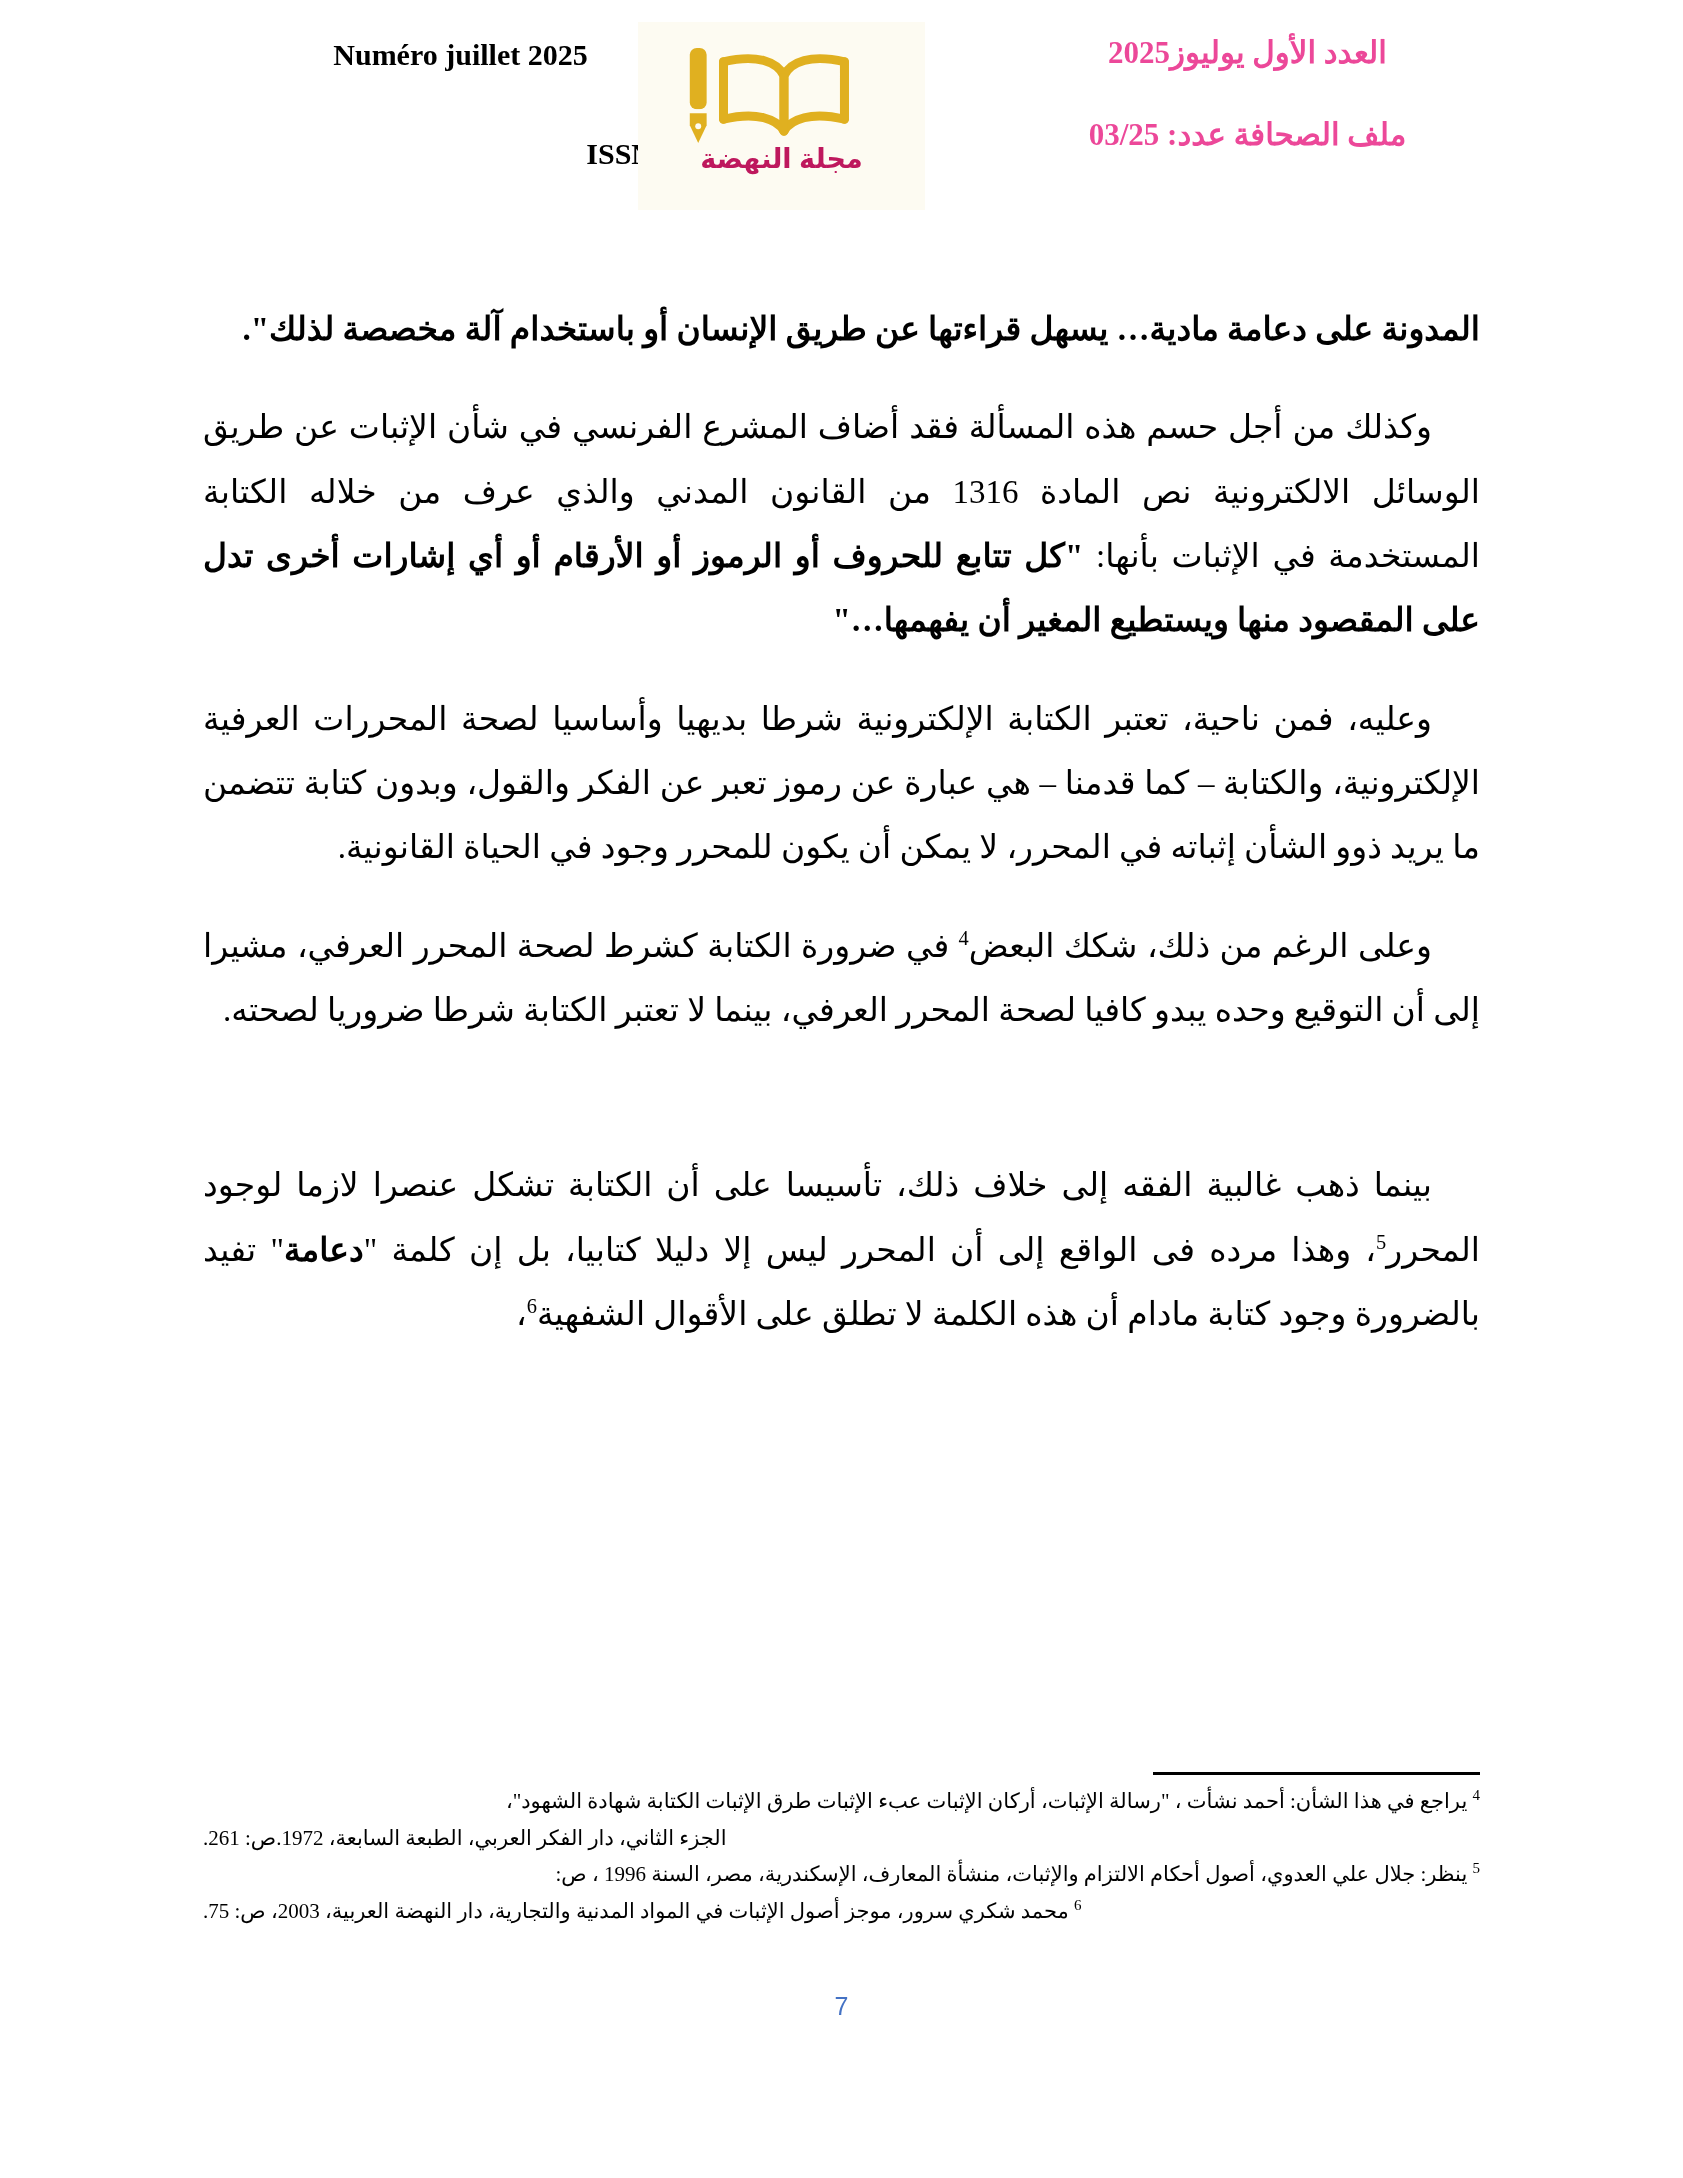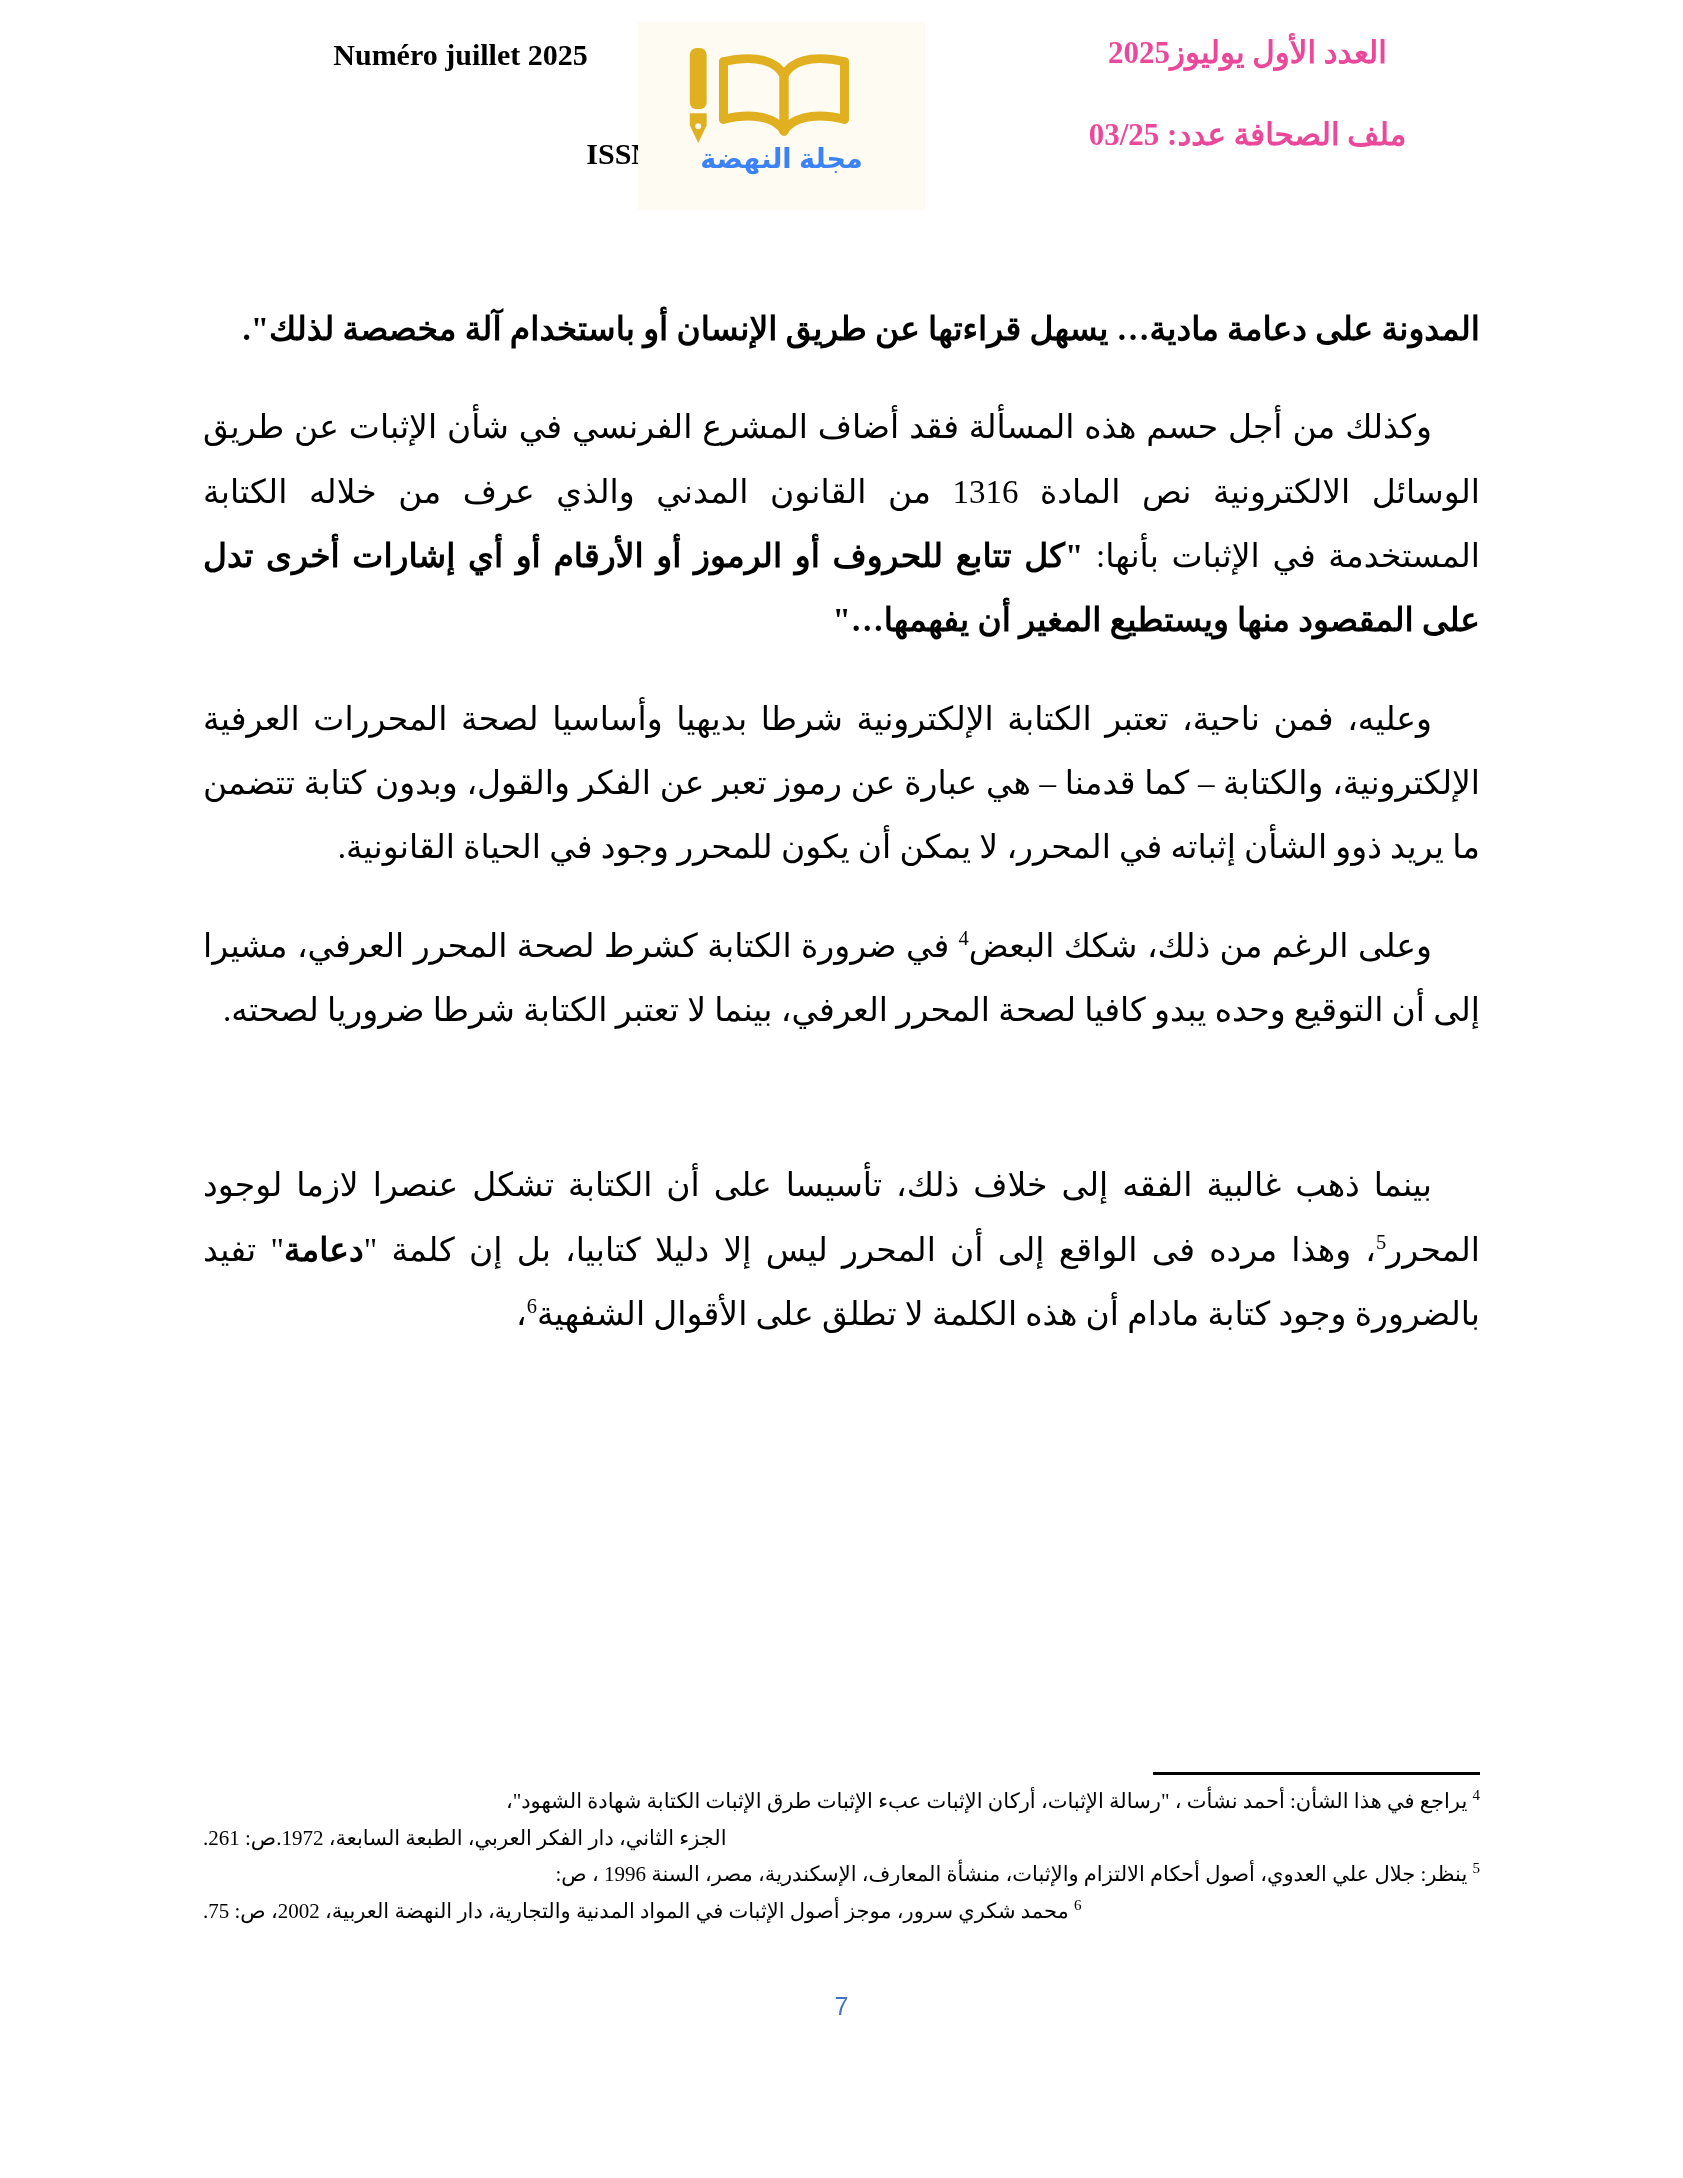--- a/index.html
+++ b/index.html
@@ -84,21 +84,21 @@
   }
   .logo-caption {
     position: absolute;
     left: 0;
     top: 121px;
     width: 287px;
     text-align: center;
     font-family: "Liberation Sans", "DejaVu Sans", sans-serif;
     font-weight: bold;
     font-size: 27px;
-    color: #3b82f6;
+    color: #be185d;
     letter-spacing: 0px;
     direction: rtl;
   }
 
   
   .content {
     position: absolute;
     top: 297px;
     right: 203px;
     width: 1277px;
@@ -247,20 +247,20 @@
       <span>الجزء الثاني، دار الفكر العربي، الطبعة السابعة، 1972.ص: 261.</span>
     </div>
 
     <div class="fn fn-r">
       <span class="fnum">5</span>
       <span>ينظر: جلال علي العدوي، أصول أحكام الالتزام والإثبات، منشأة المعارف، الإسكندرية، مصر، السنة  1996 ، ص:</span>
     </div>
 
     <div class="fn fn-c">
       <span class="fnum">6</span>
-      <span>محمد شكري سرور،  موجز أصول الإثبات في المواد المدنية والتجارية، دار النهضة العربية، 2002، ص: 75.</span>
+      <span>محمد شكري سرور،  موجز أصول الإثبات في المواد المدنية والتجارية، دار النهضة العربية، 2003، ص: 75.</span>
     </div>
   </div>
 
   <div class="page-number">7</div>
 
 </div>
 
 
 </body></html>

